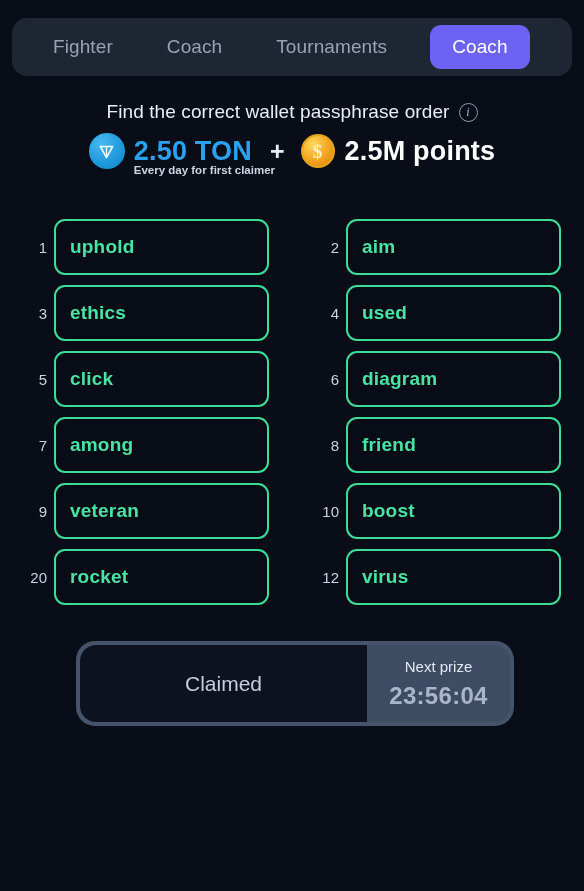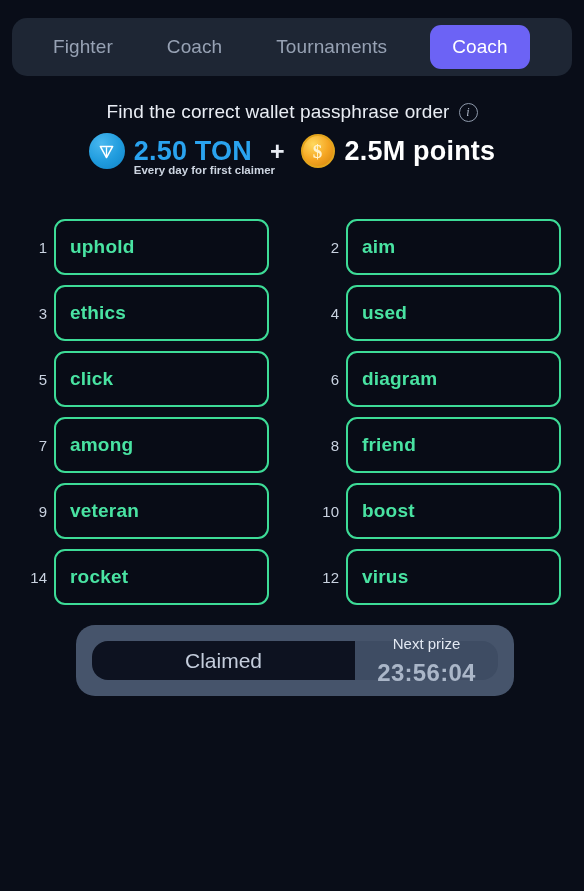--- a/index.html
+++ b/index.html
@@ -195,26 +195,26 @@
     font-size: 19px;
     font-weight: bold;
     color: #49e3a2;
     letter-spacing: 0.2px;
   }
 
   
   .claim-bar {
     position: absolute;
     left: 76px;
-    top: 625px;
+    top: 641px;
     width: 438px;
-    height: 71px;
+    height: 85px;
     background: #46546b;
     border-radius: 19px;
-    padding: 16px;
+    padding: 4px;
     display: flex;
     overflow: hidden;
   }
   .claim-left {
     flex: 1;
     background: #0d1220;
     border-radius: 16px 0 0 16px;
     display: flex;
     align-items: center;
     justify-content: center;
@@ -322,21 +322,21 @@
     <div class="cell">
       <span class="cell-num">9</span>
       <div class="tile">veteran</div>
     </div>
     <div class="cell">
       <span class="cell-num">10</span>
       <div class="tile">boost</div>
     </div>
 
     <div class="cell">
-      <span class="cell-num">14</span>
+      <span class="cell-num">20</span>
       <div class="tile">rocket</div>
     </div>
     <div class="cell">
       <span class="cell-num">12</span>
       <div class="tile">virus</div>
     </div>
 
   </div>
 
   <div class="claim-bar">

